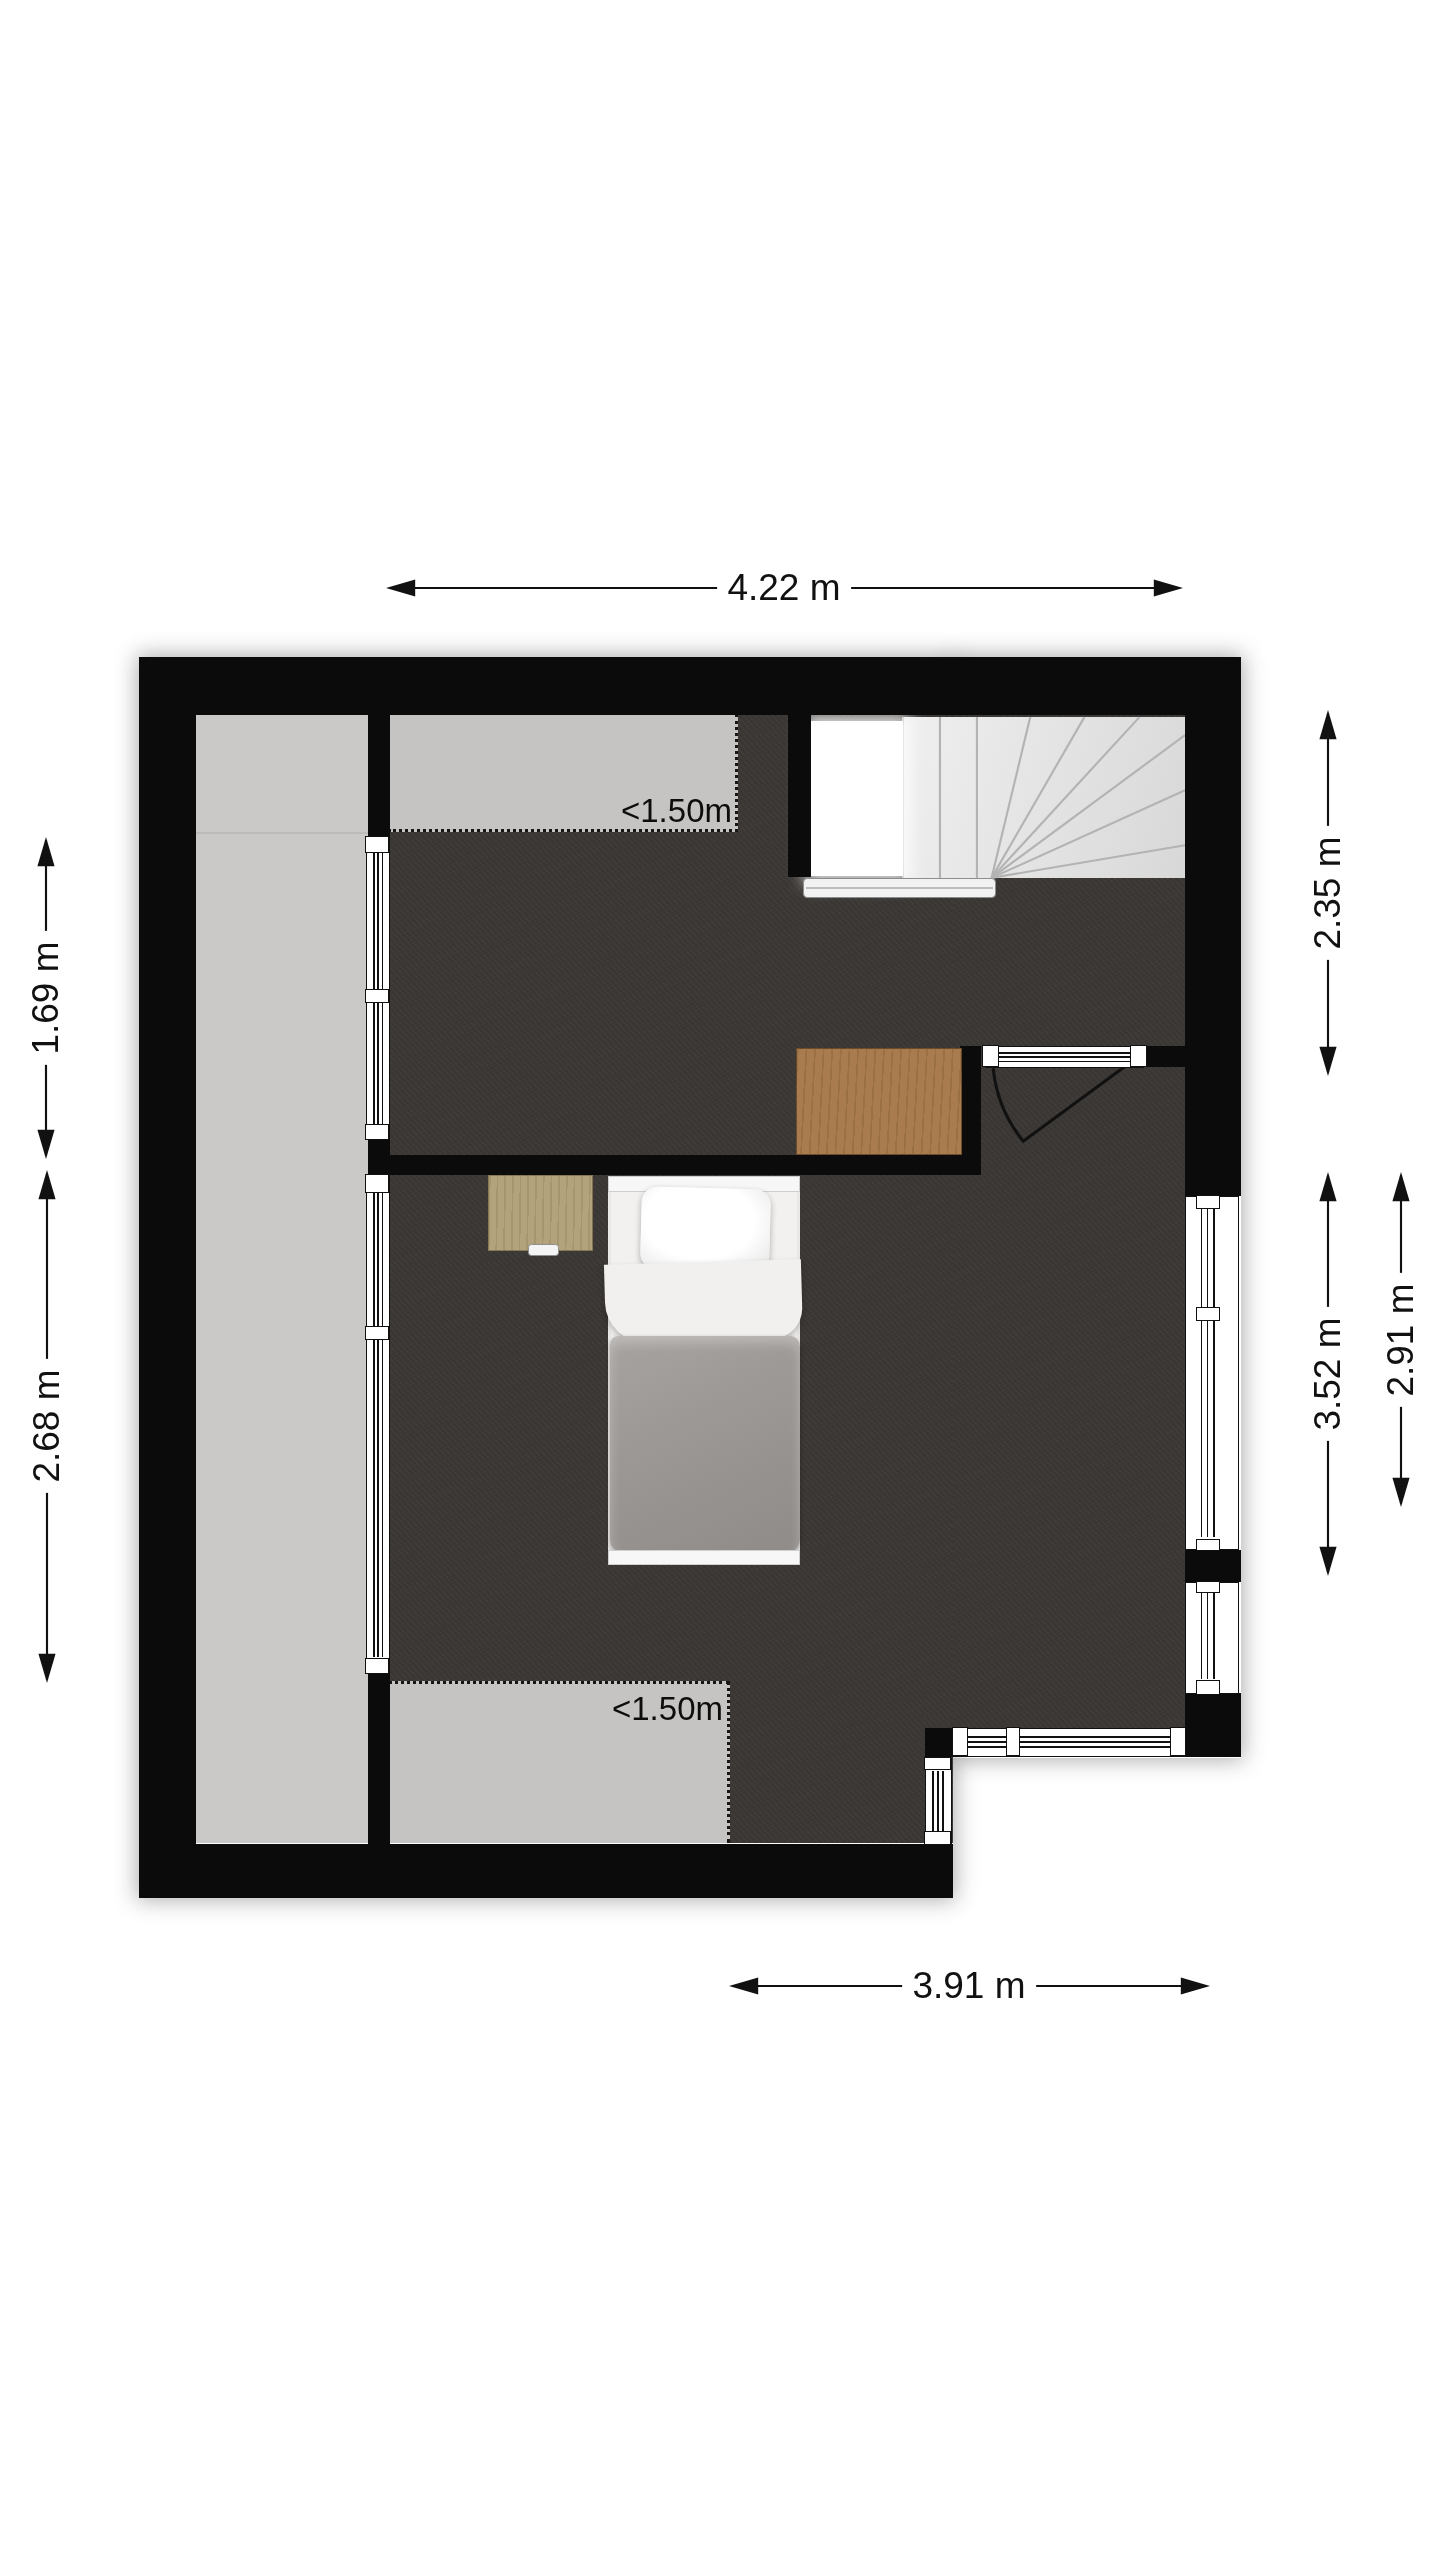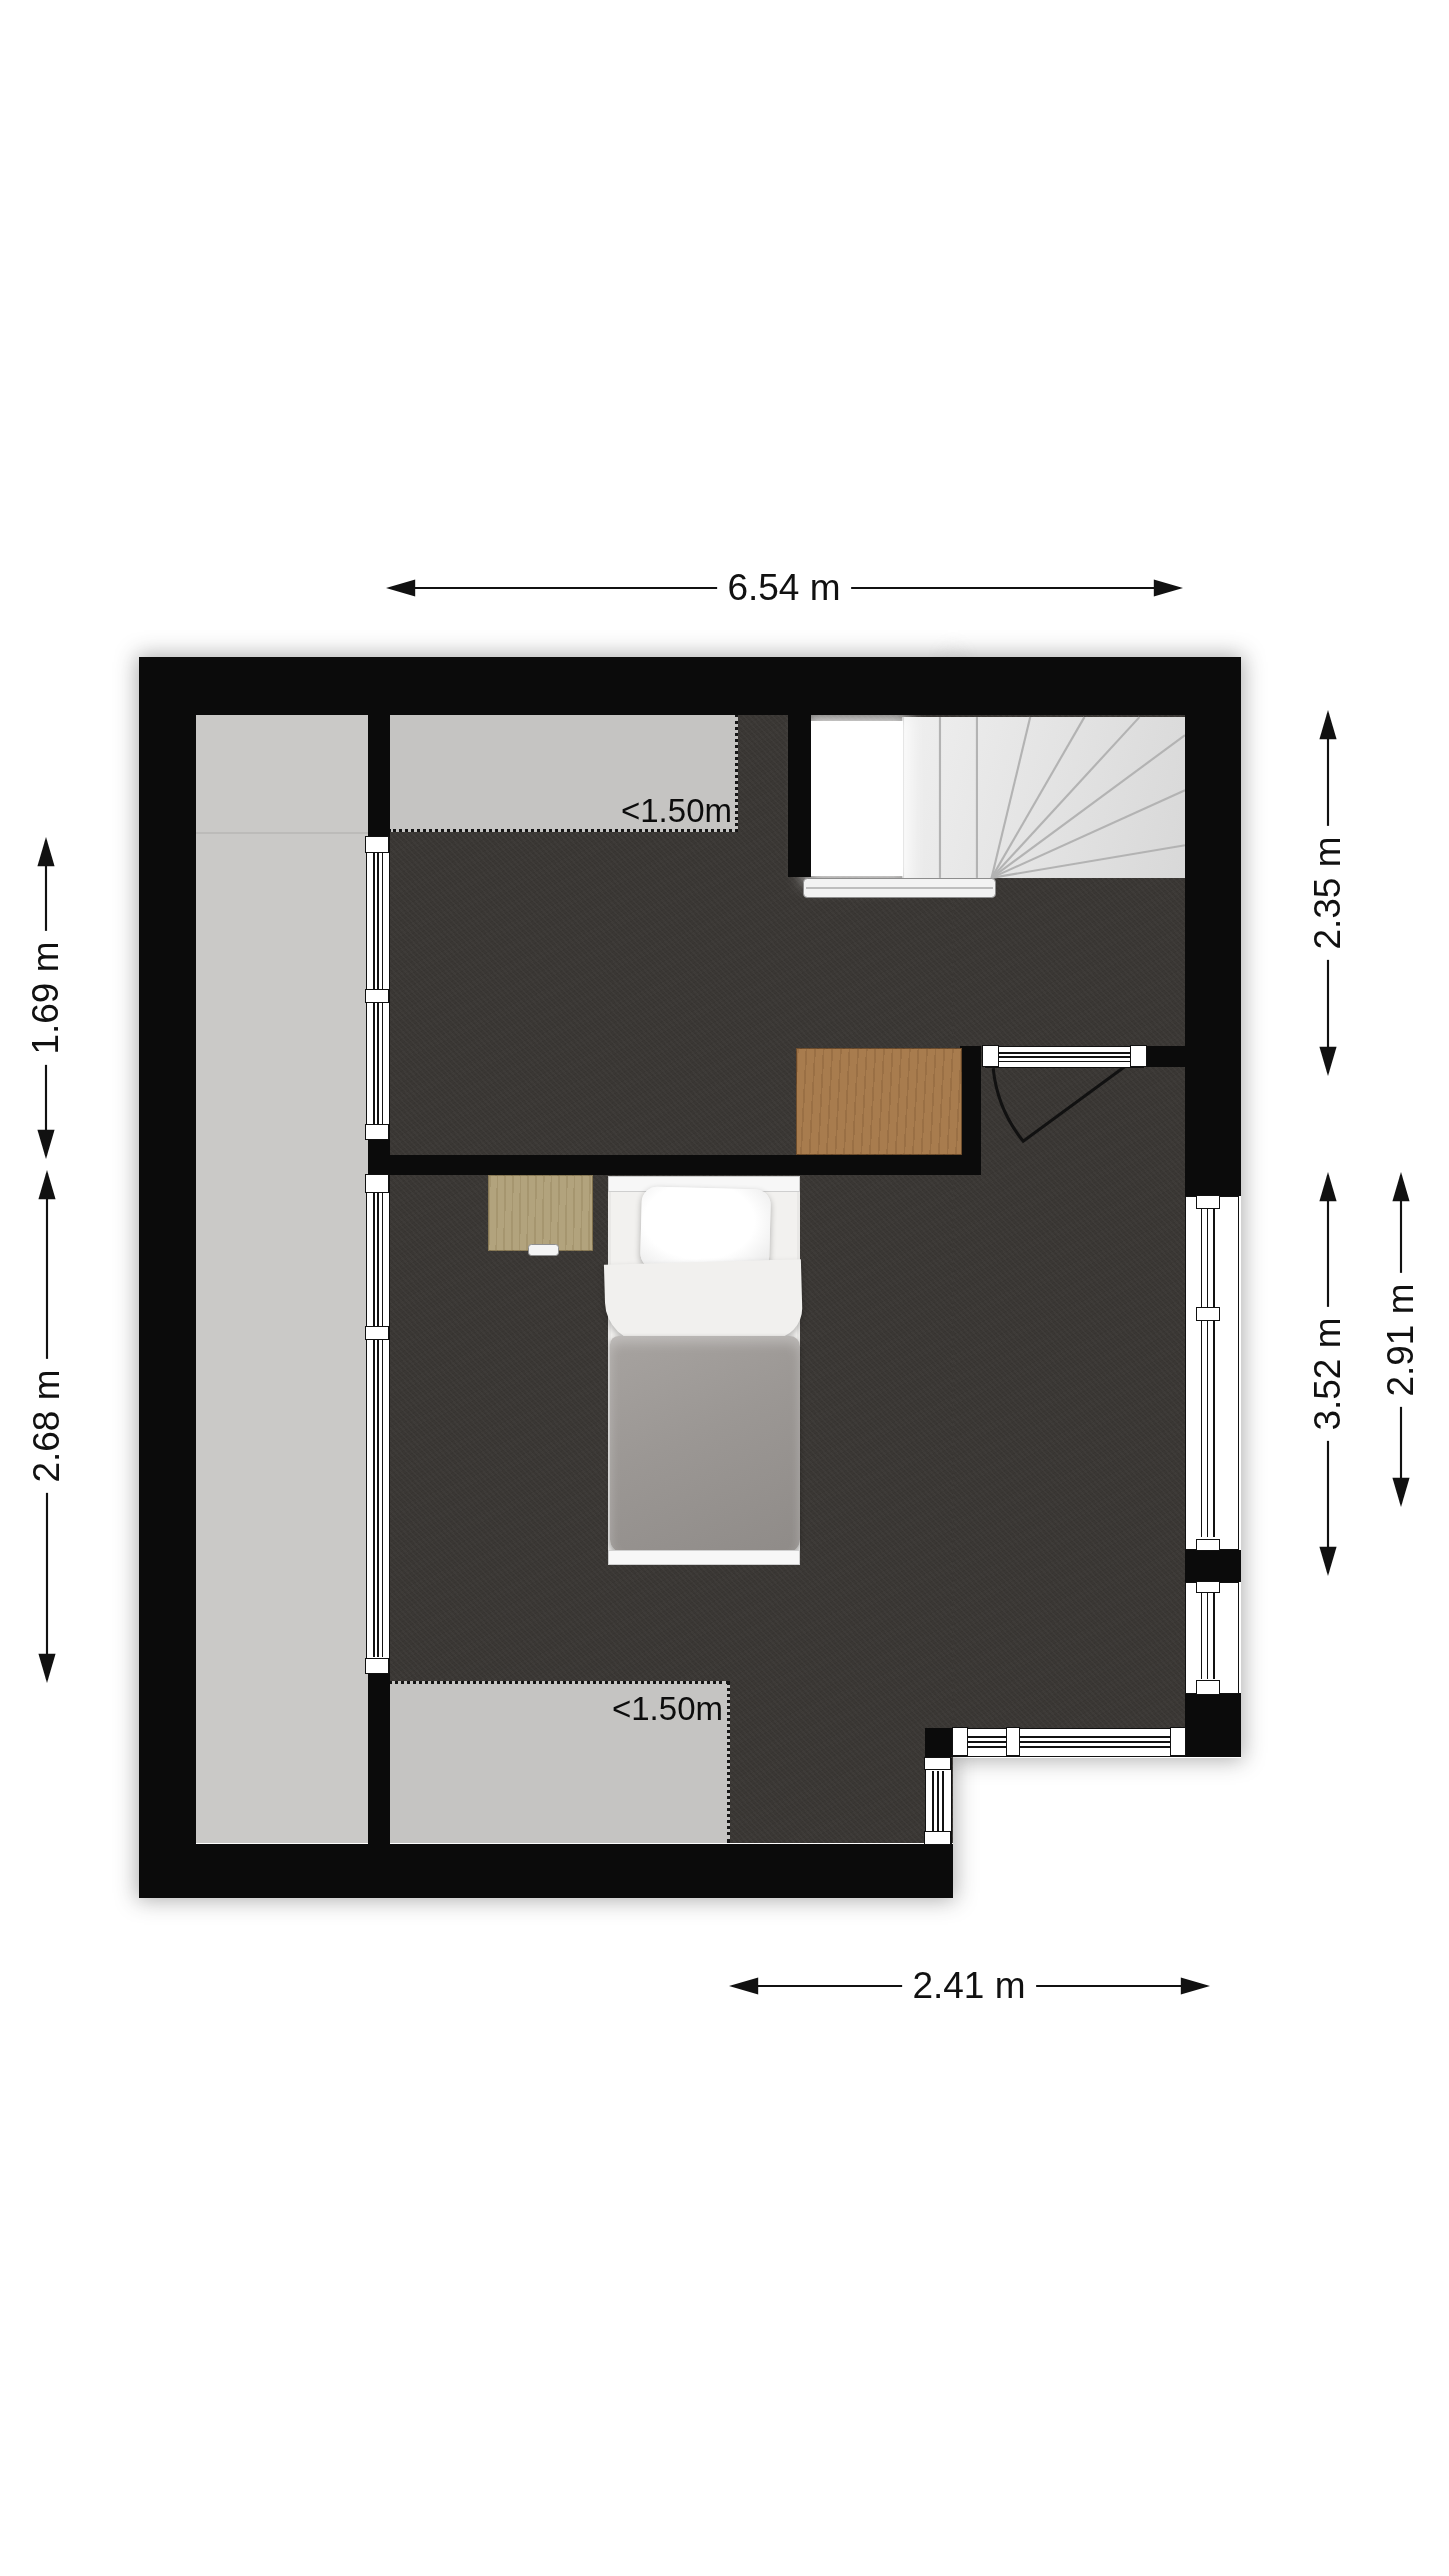--- a/index.html
+++ b/index.html
@@ -167,28 +167,28 @@
     <div class="gl" style="left:16.3px;top:12px;bottom:12px;width:1.7px;"></div>
     <div class="mullion" style="left:-1.7px;top:-1.7px;width:27px;height:13px;"></div>
     <div class="mullion" style="left:-1.7px;bottom:-1.7px;width:27px;height:13.7px;"></div>
   </div>
 
   <svg style="left:386px;top:575px;" width="797" height="26" viewBox="0 0 928 30">
     <line x1="4" y1="15" x2="924" y2="15" stroke="#111" stroke-width="2.5"></line>
     <polygon points="0,15 34,5 34,25" fill="#111"></polygon>
     <polygon points="928,15 894,5 894,25" fill="#111"></polygon>
   </svg>
-  <div class="dim-label" style="left:784px;top:588px;">6.54 m</div>
+  <div class="dim-label" style="left:784px;top:588px;">4.22 m</div>
 
   <svg style="left:729px;top:1973px;" width="481" height="26" viewBox="0 0 560 30">
     <line x1="4" y1="15" x2="556" y2="15" stroke="#111" stroke-width="2.5"></line>
     <polygon points="0,15 34,5 34,25" fill="#111"></polygon>
     <polygon points="560,15 526,5 526,25" fill="#111"></polygon>
   </svg>
-  <div class="dim-label" style="left:969px;top:1986px;">2.41 m</div>
+  <div class="dim-label" style="left:969px;top:1986px;">3.91 m</div>
 
   <svg style="left:33px;top:837px;" width="26" height="322" viewBox="0 0 30 375">
     <line x1="15" y1="4" x2="15" y2="371" stroke="#111" stroke-width="2.5"></line>
     <polygon points="15,0 5,34 25,34" fill="#111"></polygon>
     <polygon points="15,375 5,341 25,341" fill="#111"></polygon>
   </svg>
   <div class="dim-label vert" style="left:46px;top:998px;">1.69 m</div>
 
   <svg style="left:34px;top:1170px;" width="26" height="513" viewBox="0 0 30 598">
     <line x1="15" y1="4" x2="15" y2="594" stroke="#111" stroke-width="2.5"></line>

